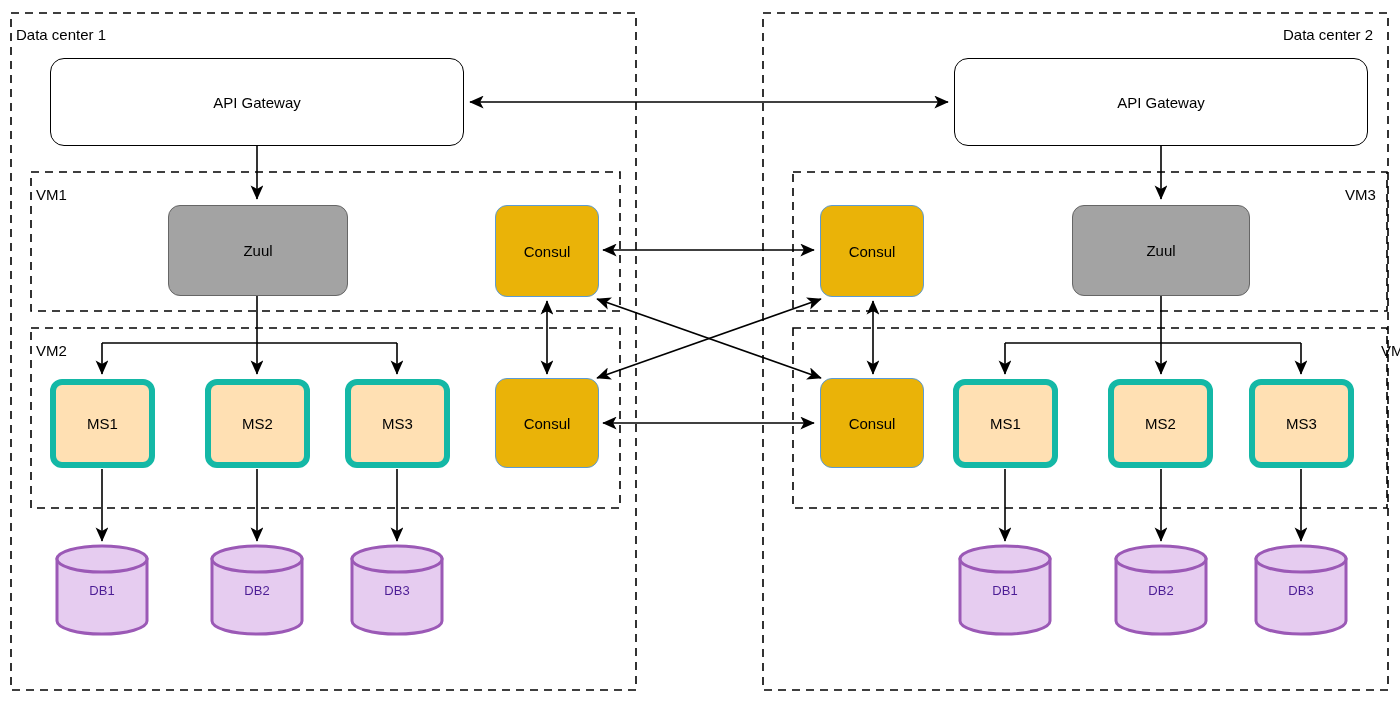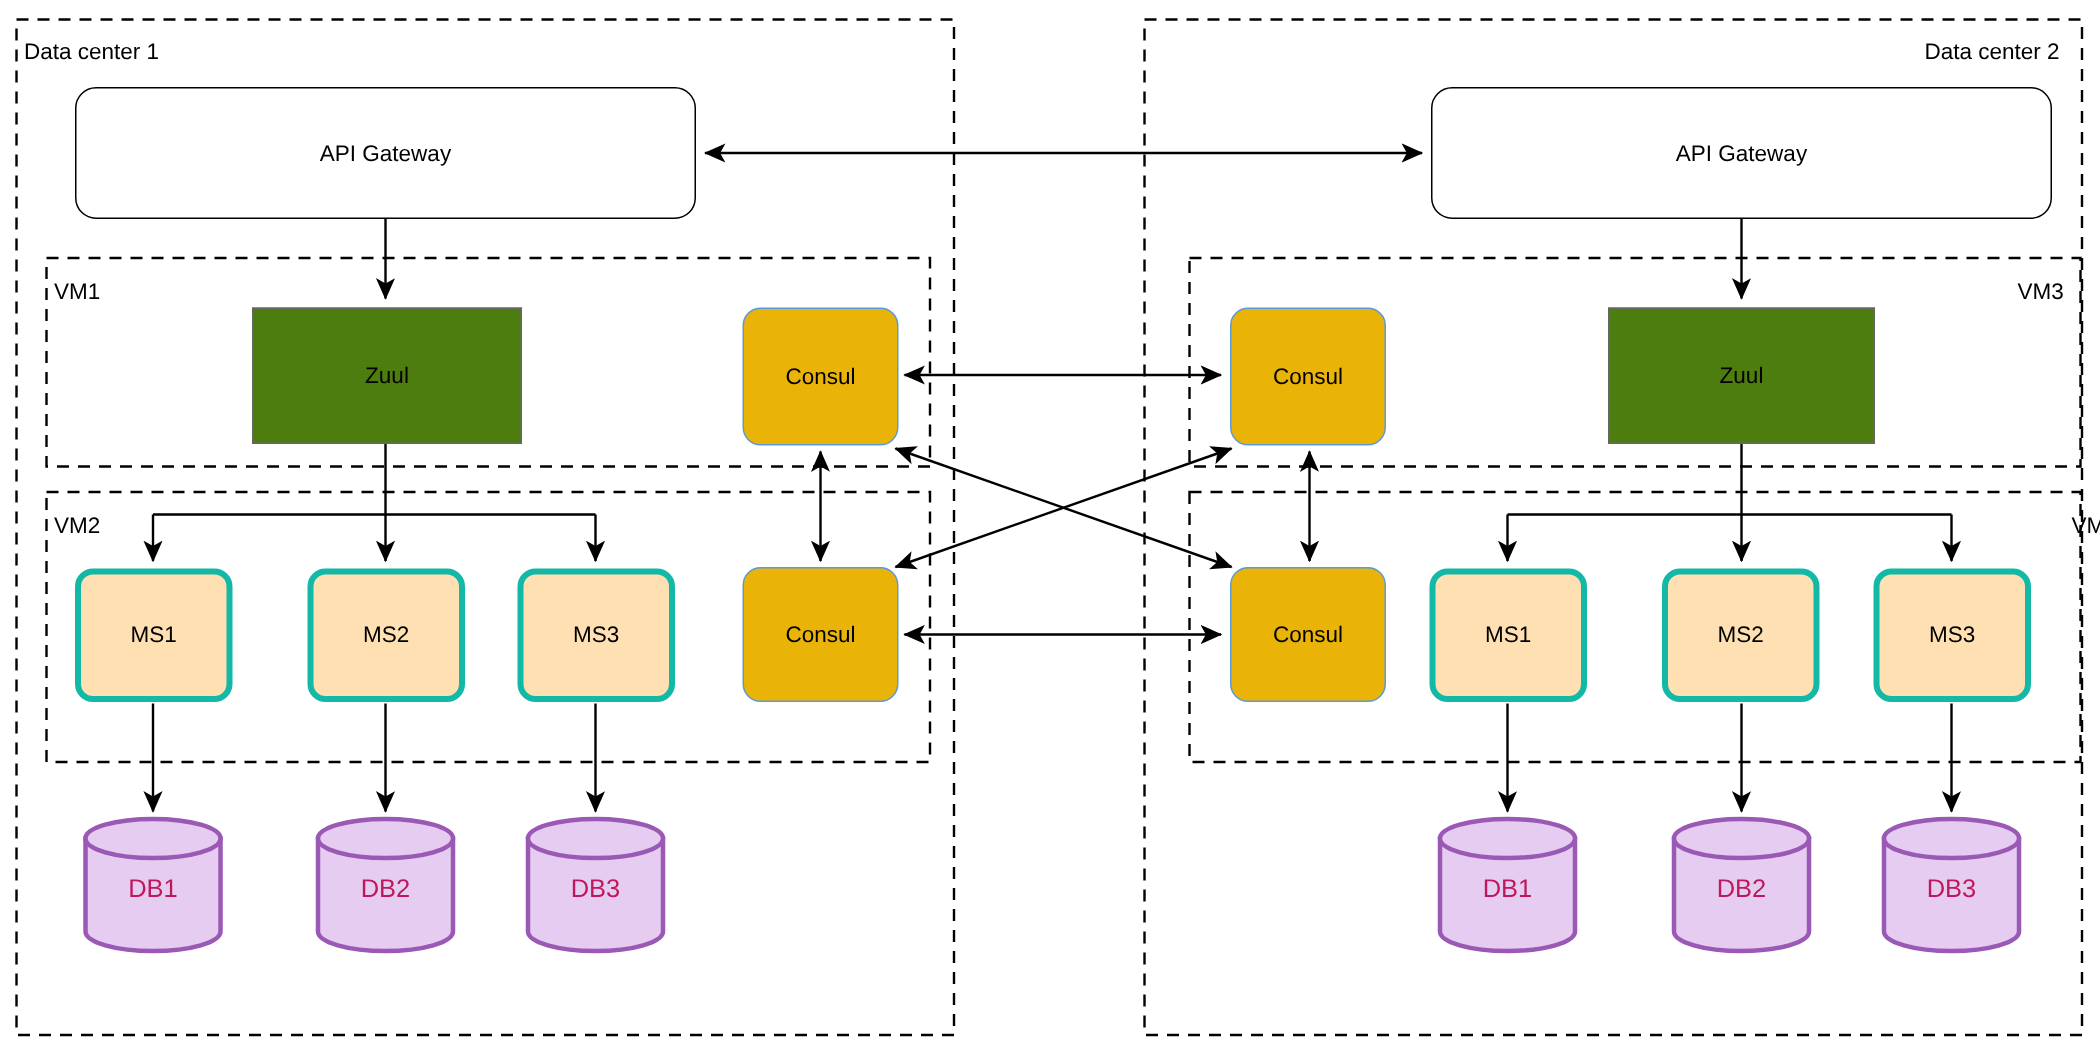--- a/index.html
+++ b/index.html
@@ -39,44 +39,44 @@
     font-size: 15px;
     color: #000000;
     text-align: right;
   }
   .node-gateway {
     background: #ffffff;
     border: 1.6px solid #000000;
     border-radius: 14px;
   }
   .node-zuul {
-    background: #4d7c0f;
+    background: #a3a3a3;
     border: 1.6px solid #666666;
-    border-radius: 0;
+    border-radius: 12px;
   }
   .node-consul {
     background: #eab308;
     border: 1.6px solid #5b9bd5;
     border-radius: 12px;
   }
   .node-ms {
     background: #ffe0b3;
-    border: 4px solid #14b8a6;
+    border: 6px solid #14b8a6;
     border-radius: 12px;
   }
   .db {
     position: absolute;
   }
   .db svg { display: block; overflow: visible; }
   .db-label {
     position: absolute;
     width: 100%;
     text-align: center;
-    font-size: 17px;
-    color: #be185d;
+    font-size: 13px;
+    color: #4c1d95;
   }
 </style>
 </head>
 <body>
 
 <div id="canvas">
 
   <svg class="layer" viewBox="0 0 1400 706">
     <defs>
       <marker id="arrowEnd" markerWidth="10" markerHeight="10" refX="8.5" refY="4" orient="auto" markerUnits="strokeWidth">

